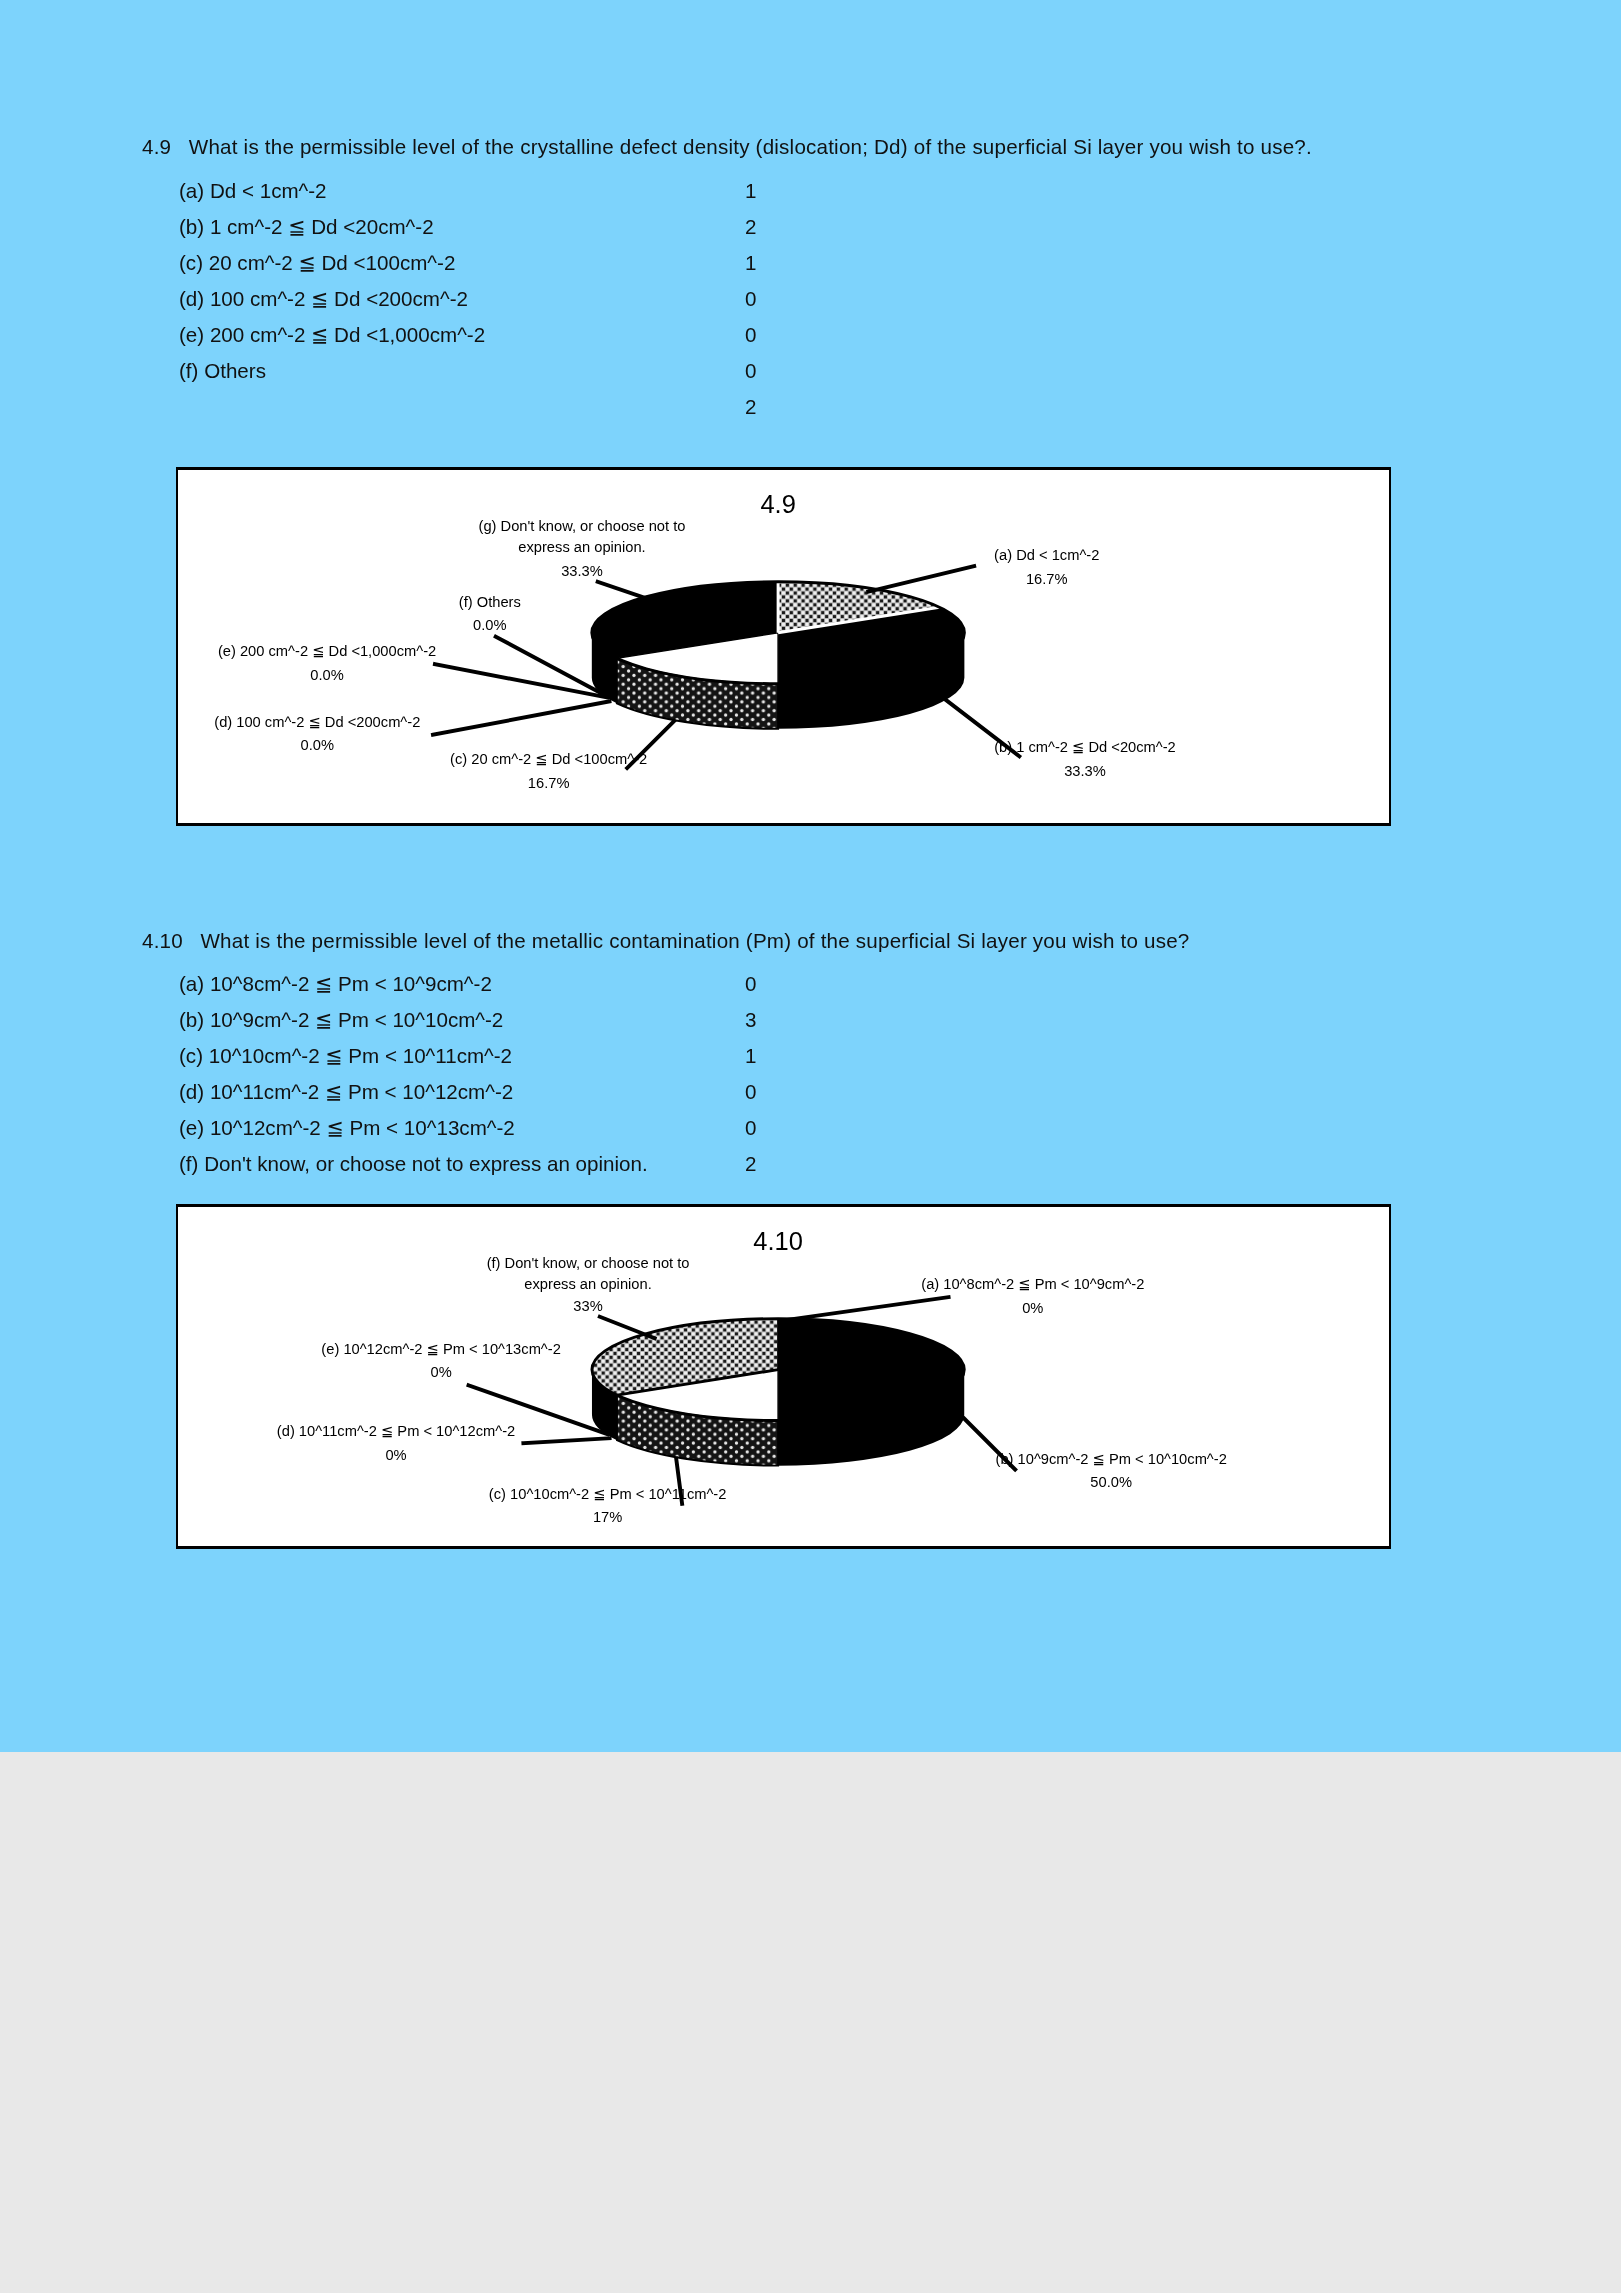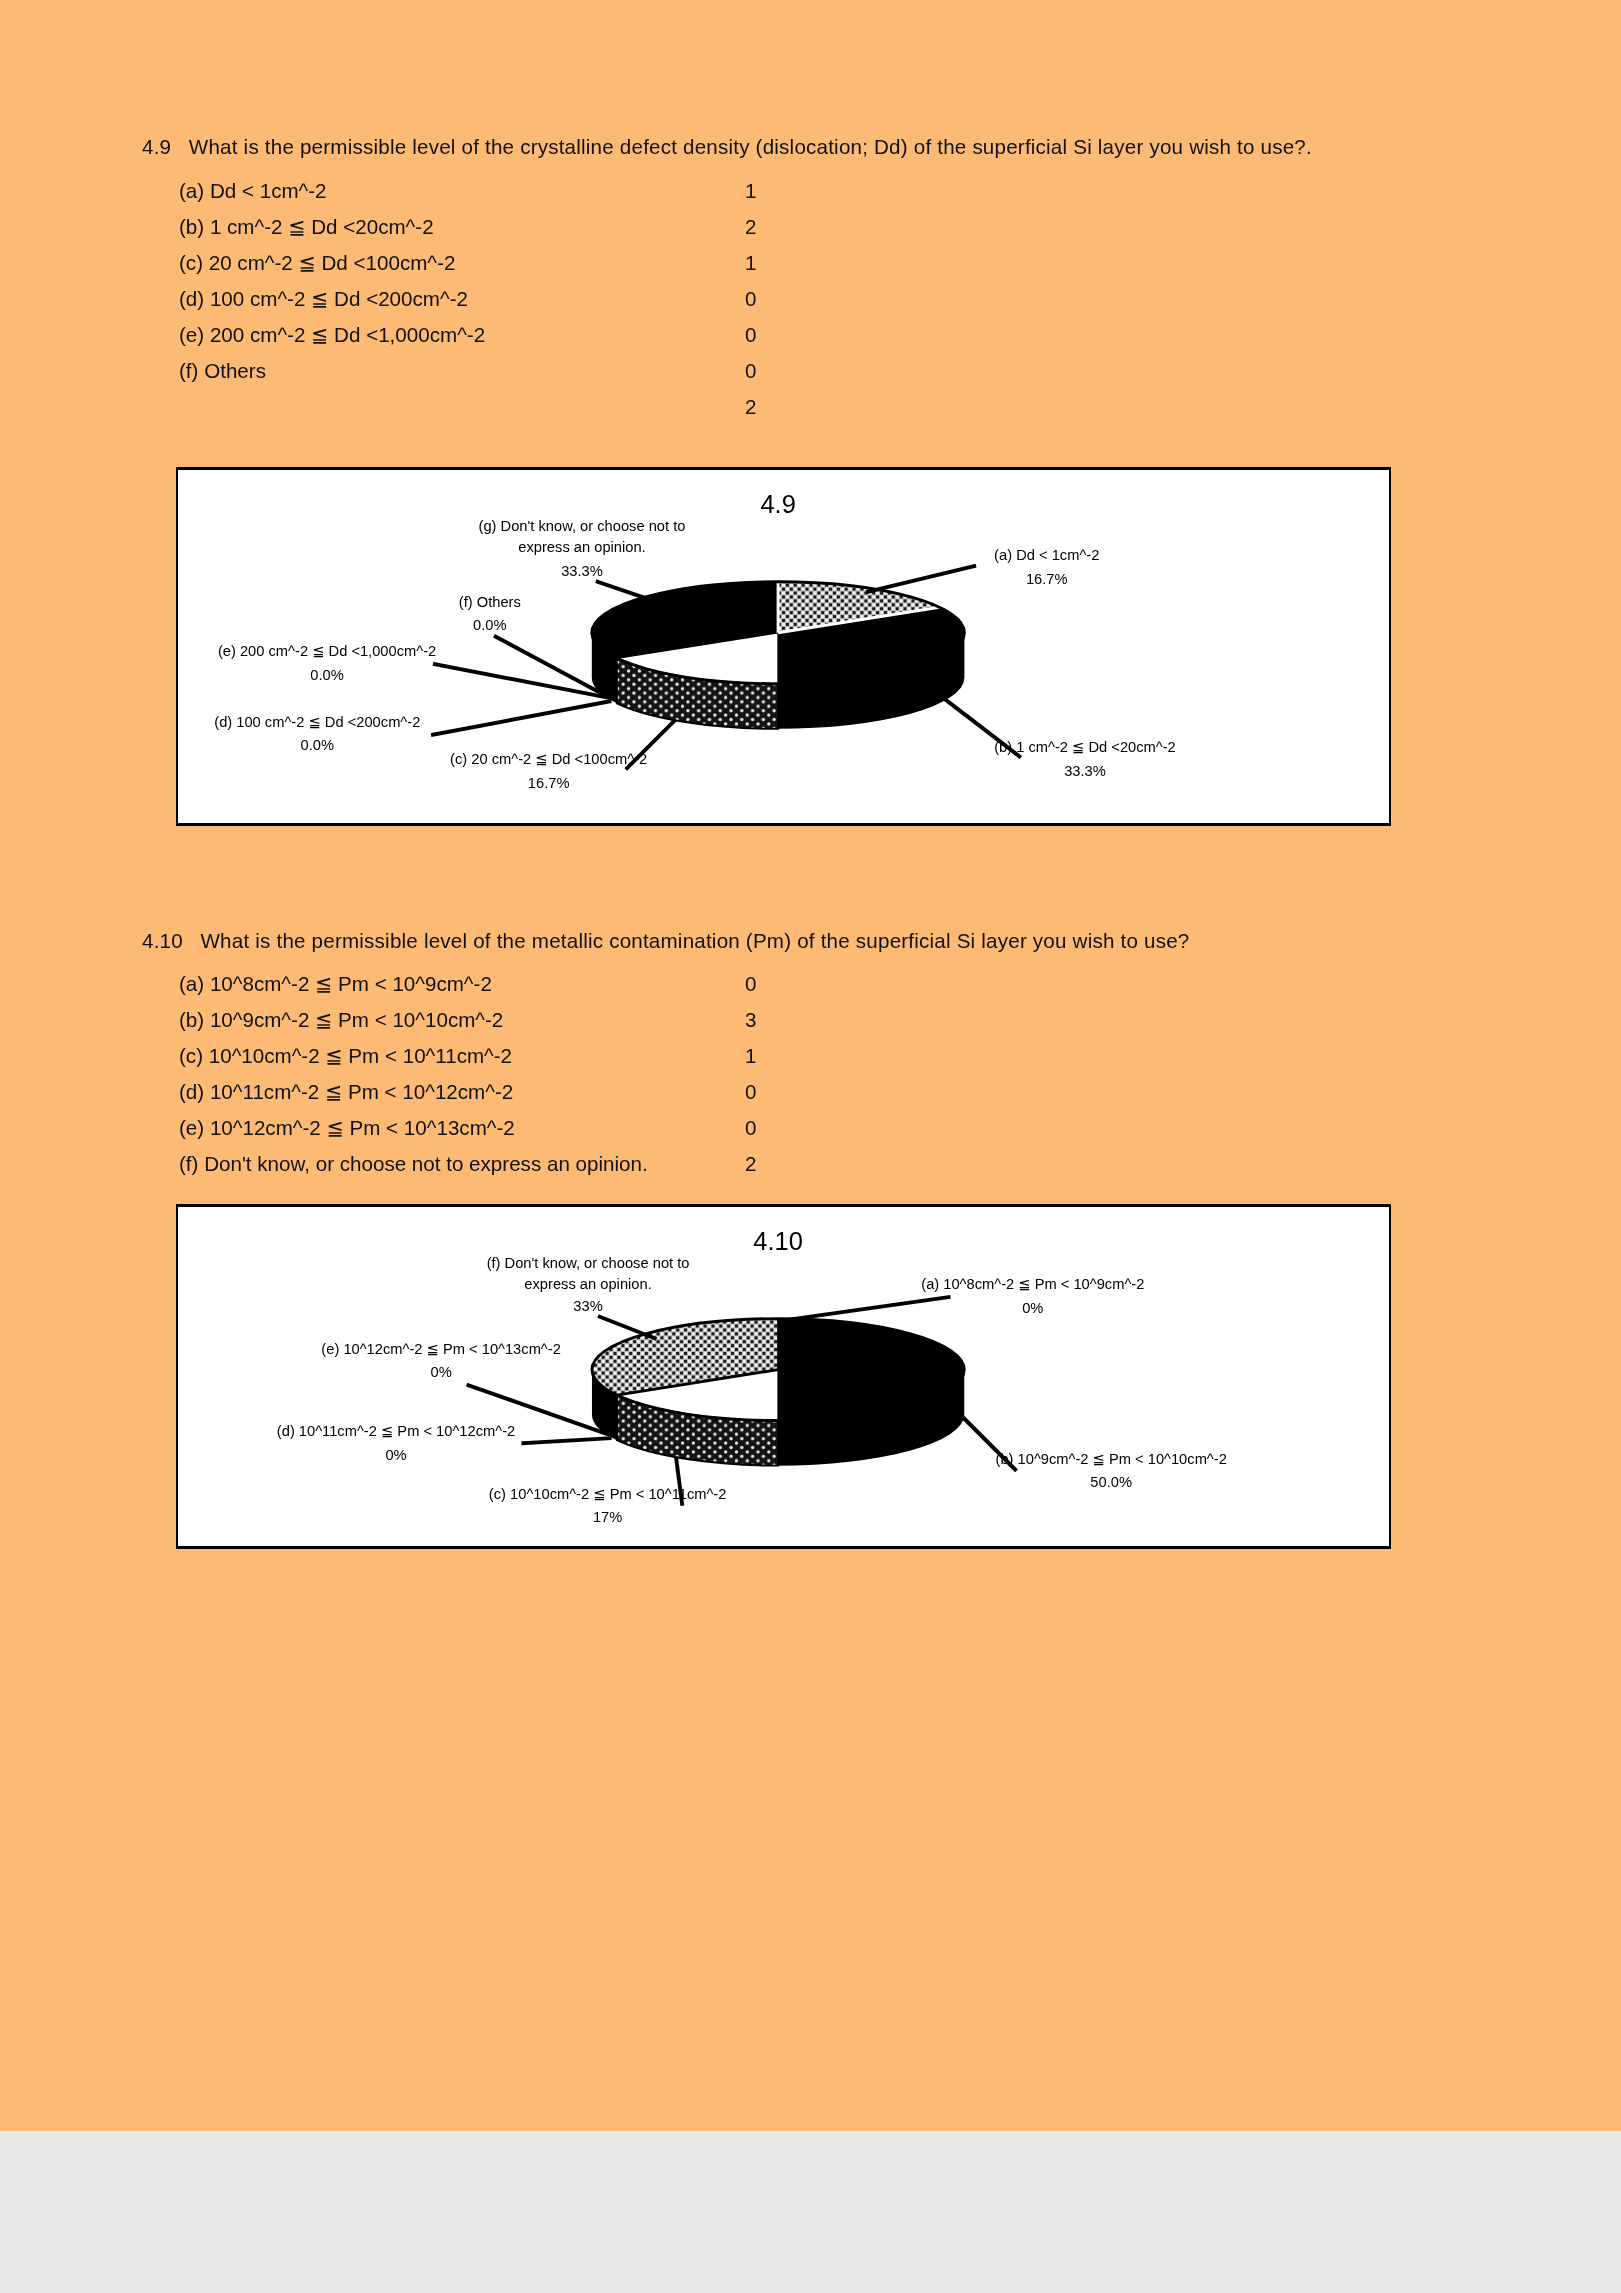--- a/index.html
+++ b/index.html
@@ -1,19 +1,19 @@
 <!DOCTYPE html>
 <html><head>
 <meta charset="utf-8">
 <style>
   html,body{margin:0;padding:0;background:#e8e8e8;}
   .page{
     position:relative;
-    width:1621px;height:2131px;
-    background:#fdba74;
+    width:1621px;height:1752px;
+    background:#7dd3fc;
     font-family:"Liberation Sans", sans-serif;
     color:#111;
     overflow:hidden;
   }
   .q-heading{
     position:absolute;
     display:flex;gap:17.6px;
     font-size:20.6px;letter-spacing:0.2px;white-space:nowrap;
   }
   .q-options{position:absolute;}

